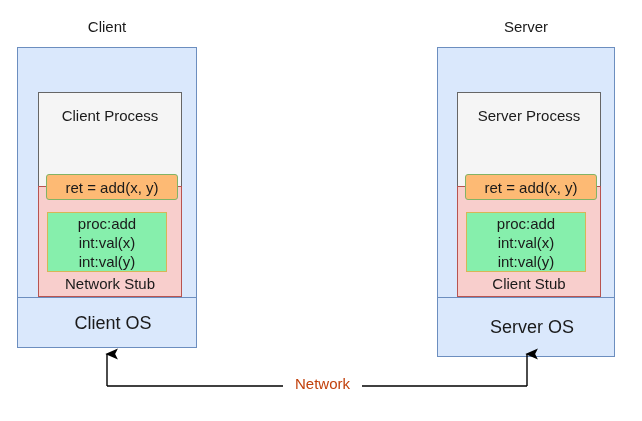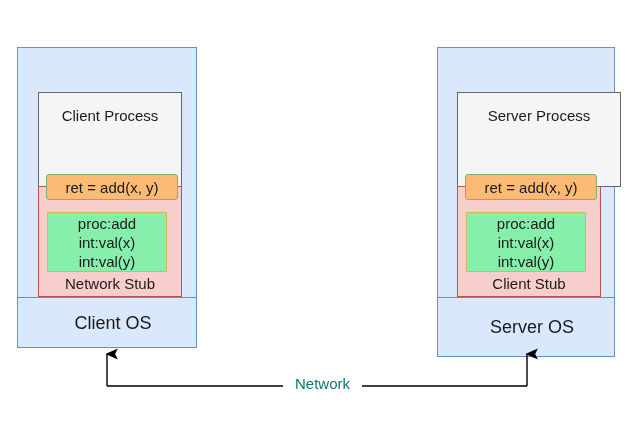--- a/index.html
+++ b/index.html
@@ -129,39 +129,40 @@
     position: absolute;
     left: 0;
     top: 0;
     width: 642px;
     height: 421px;
     pointer-events: none;
   }
   .net-label {
     position: absolute;
     font-size: 15px;
-    color: #0f766e;
+    color: #c2410c;
     background: #ffffff;
     padding: 0 2px;
     white-space: nowrap;
     text-align: center;
   }
 
   .watermark {
     position: absolute;
     font-size: 8px;
     color: #cfdcf0;
     white-space: nowrap;
   }
 </style>
 </head>
 <body>
 
 <div id="canvas">
 
+  <div class="node-title" style="left:17px; top:18px; width:180px;">Client</div>
 
   <div class="machine" style="left:17px; top:47px; width:180px; height:301px;"></div>
 
   <div class="os" style="left:17px; top:297px; width:180px; height:51px;">
     <div class="os-label">Client OS</div>
   </div>
 
   <div class="process" style="left:38px; top:92px; width:144px; height:95px;">
     <div class="process-label">Client Process</div>
   </div>
@@ -171,29 +172,30 @@
   </div>
 
   <div class="params" style="left:47px; top:212px; width:120px; height:60px;">
     <div>proc:add</div>
     <div>int:val(x)</div>
     <div>int:val(y)</div>
   </div>
 
   <div class="callbox" style="left:46px; top:174px; width:132px; height:26px;">ret = add(x, y)</div>
 
+  <div class="node-title" style="left:437px; top:18px; width:178px;">Server</div>
 
   <div class="machine" style="left:437px; top:47px; width:178px; height:301px;"></div>
 
   <div class="os" style="left:437px; top:297px; width:178px; height:60px;">
     <div class="os-label">Server OS</div>
     <div class="watermark" style="right:6px; bottom:4px;"></div>
   </div>
 
-  <div class="process" style="left:457px; top:92px; width:164px; height:95px;">
+  <div class="process" style="left:457px; top:92px; width:144px; height:95px;">
     <div class="process-label">Server Process</div>
   </div>
 
   <div class="stub" style="left:457px; top:186px; width:144px; height:111px;">
     <div class="stub-label">Client Stub</div>
   </div>
 
   <div class="params" style="left:466px; top:212px; width:120px; height:60px;">
     <div>proc:add</div>
     <div>int:val(x)</div>

